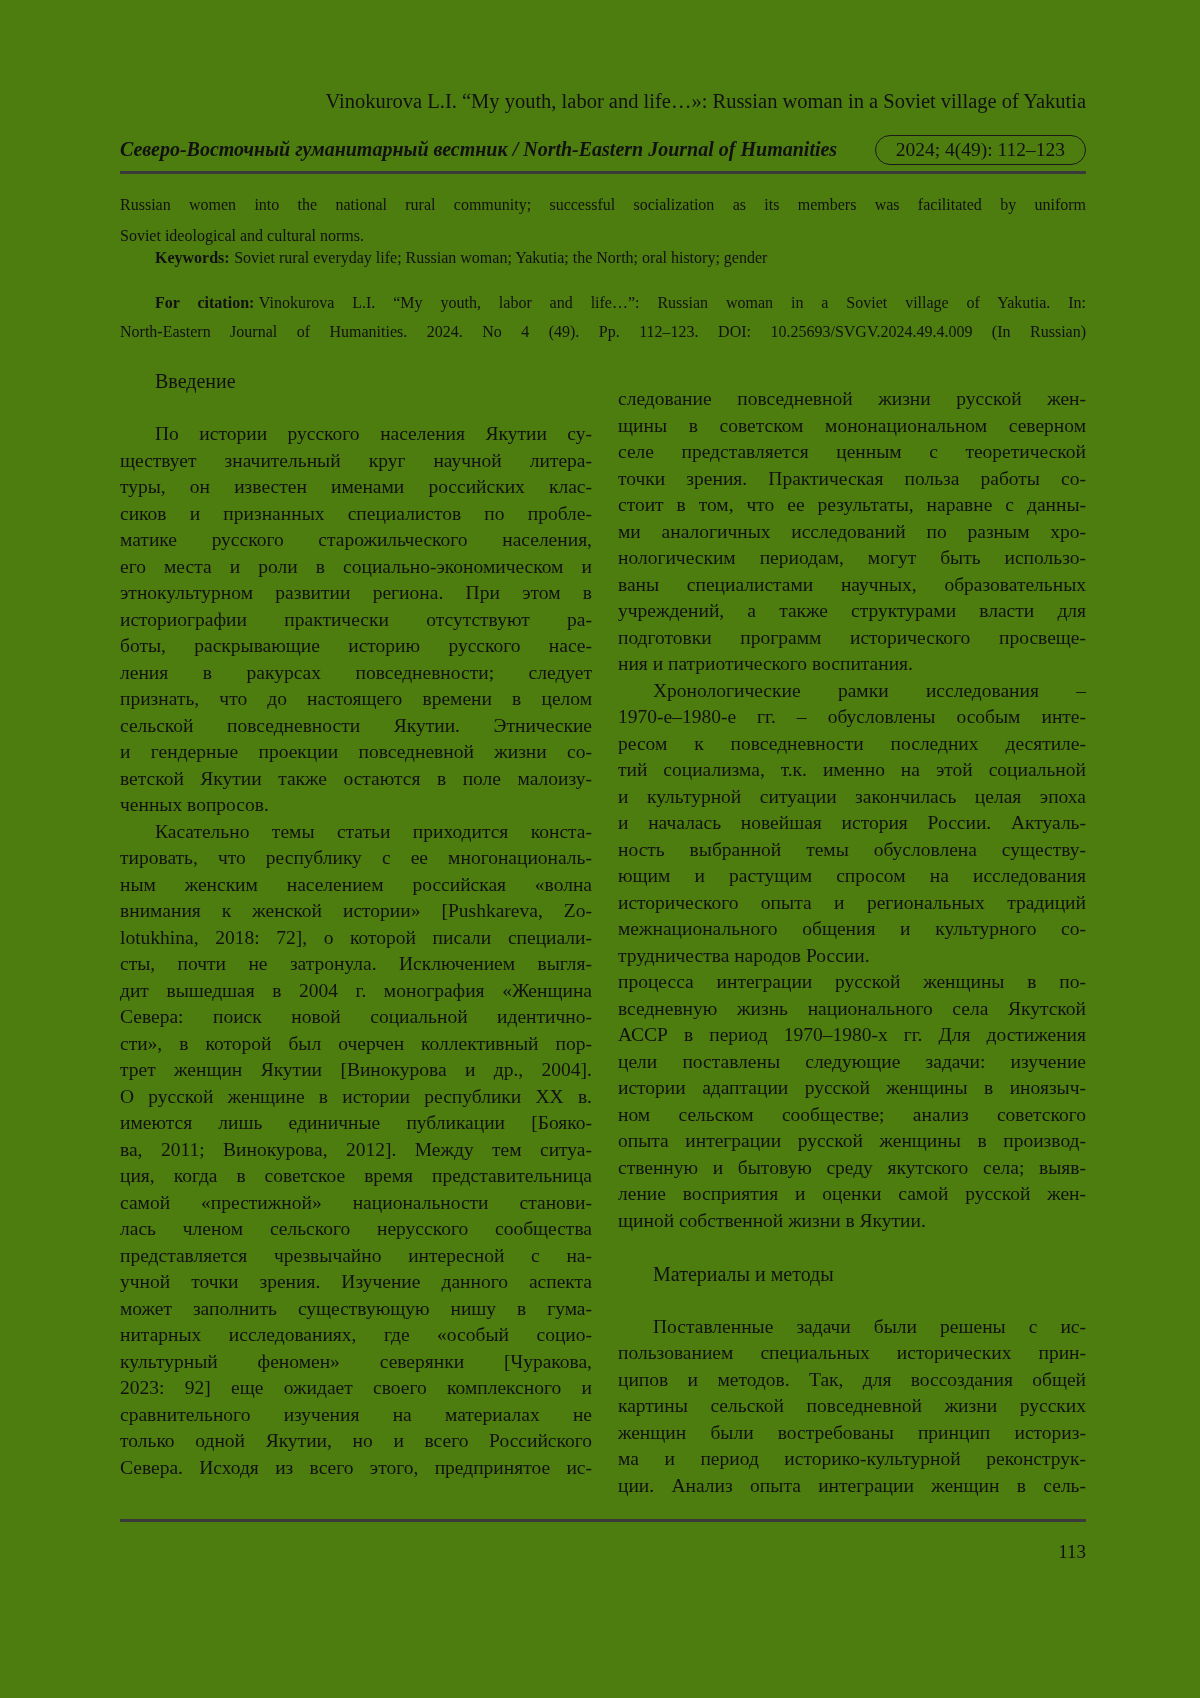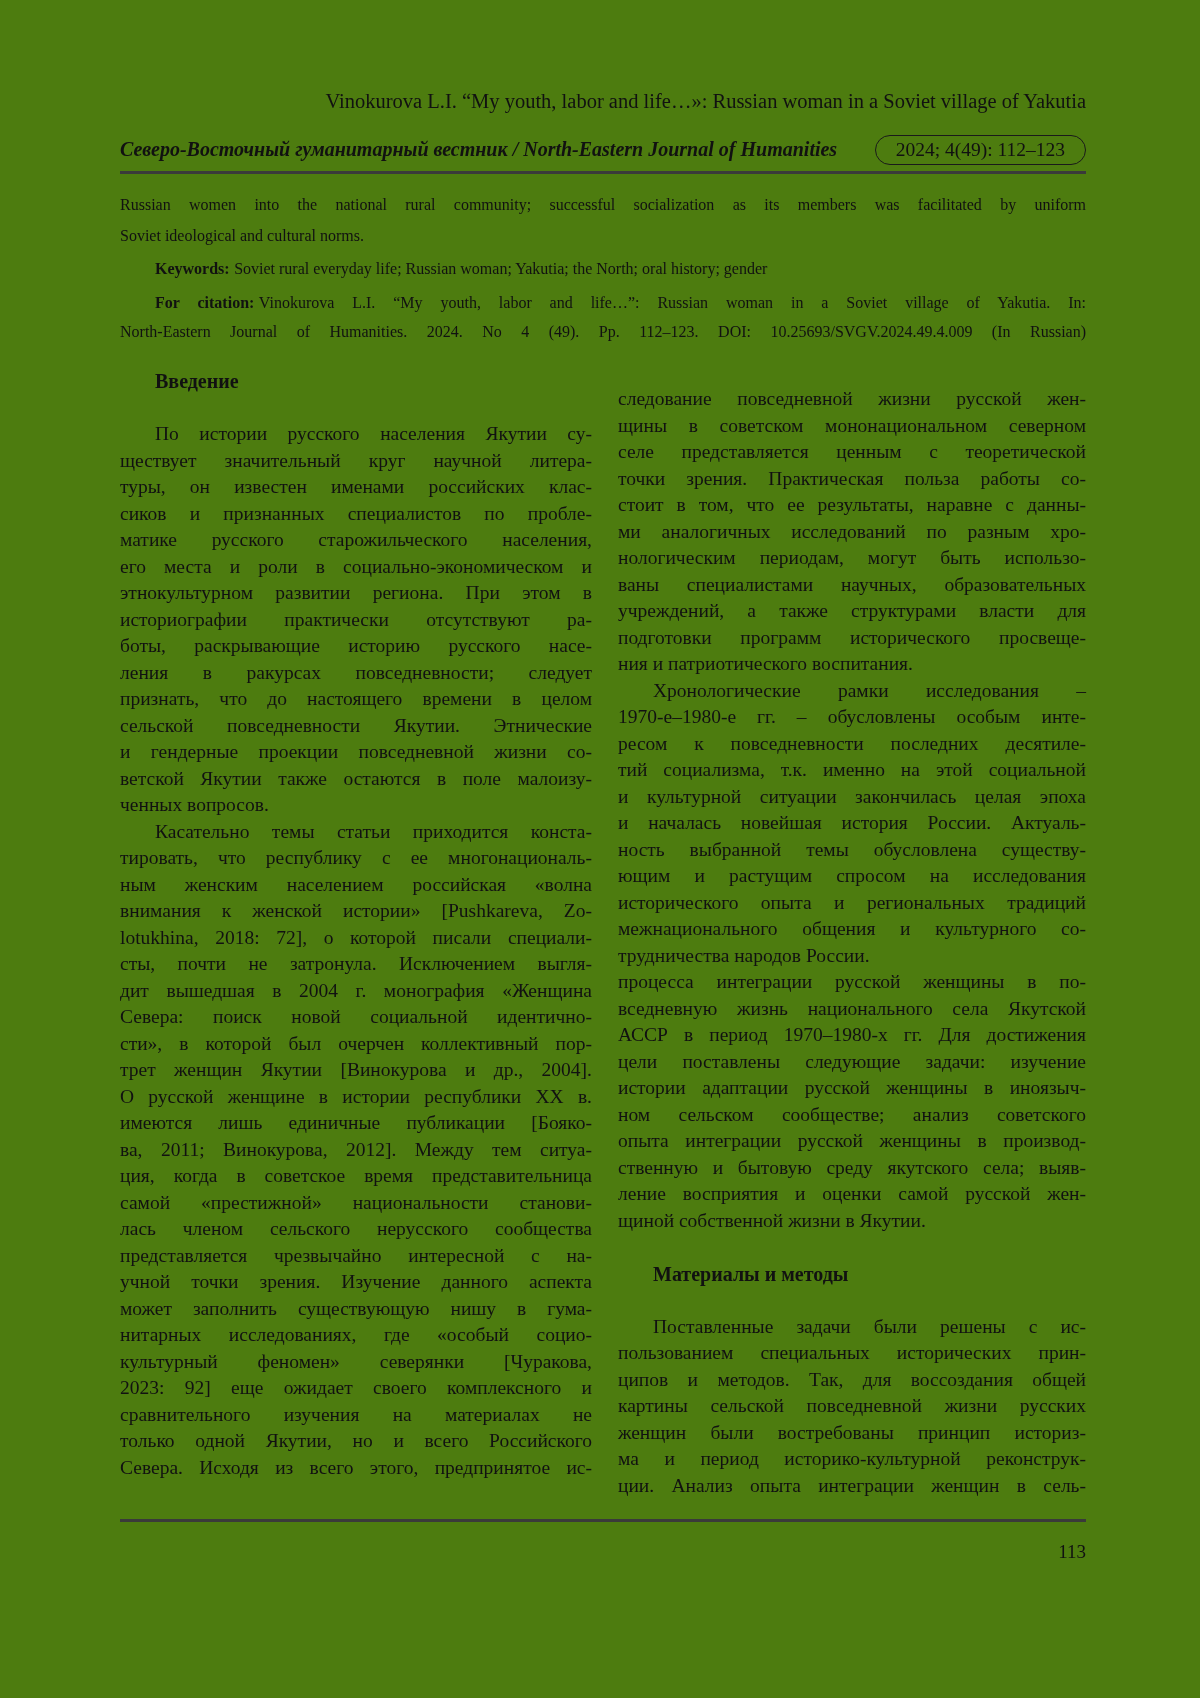--- a/index.html
+++ b/index.html
@@ -24,21 +24,21 @@
     border:1.6px solid #1a1a1a; border-radius:16px; padding:0 20px;
     font-size:19.5px; line-height:27px; white-space:nowrap;
   }
   .rule { position:absolute; left:120px; width:966px; height:3px; background:#3a3a3a; }
   .rule-top { top:171px; }
   .rule-bottom { top:1519px; }
   
   .front { position:absolute; left:120px; width:966px; font-size:16px; }
   .abstract-tail { top:189px; }
   .abstract-tail .fline { line-height:31px; height:31px; }
-  .keywords { top:254px; line-height:30px; text-indent:35px; }
+  .keywords { top:243px; line-height:30px; text-indent:35px; }
   .citation { top:289px; }
   .citation .fline { line-height:28.5px; height:28.5px; }
   .fline { text-align:justify; text-align-last:justify; }
   .fline.endline { text-align-last:left; }
   .fline.first { text-indent:35px; }
   .lead-label { font-weight:bold; margin-right:0.28em; }
   
   .columns {
     position:absolute; left:120px; top:368px; width:966px;
     display:flex; font-size:19.5px;
@@ -47,21 +47,21 @@
   .col-gap   { width:26px; }
   .col-right { width:468px;margin-top:18px; }
   .line {
     height:26.5px; line-height:26.5px;
     text-align:justify; text-align-last:justify;
     overflow:visible;
   }
   .line.endline { text-align-last:left; }
   .line.indent  { text-indent:35px; }
   .line.heading {
-    font-weight:bold; font-size:20px; text-align:right; text-align-last:left;
+    font-weight:normal; font-size:20px; text-align:right; text-align-last:left;
     padding-left:35px;
   }
   .line.spacer { }
   
   .page-number {
     position:absolute; left:120px; top:1540px; width:966px;
     text-align:right; font-size:19px; line-height:24px;
   }
 </style>
 </head>

